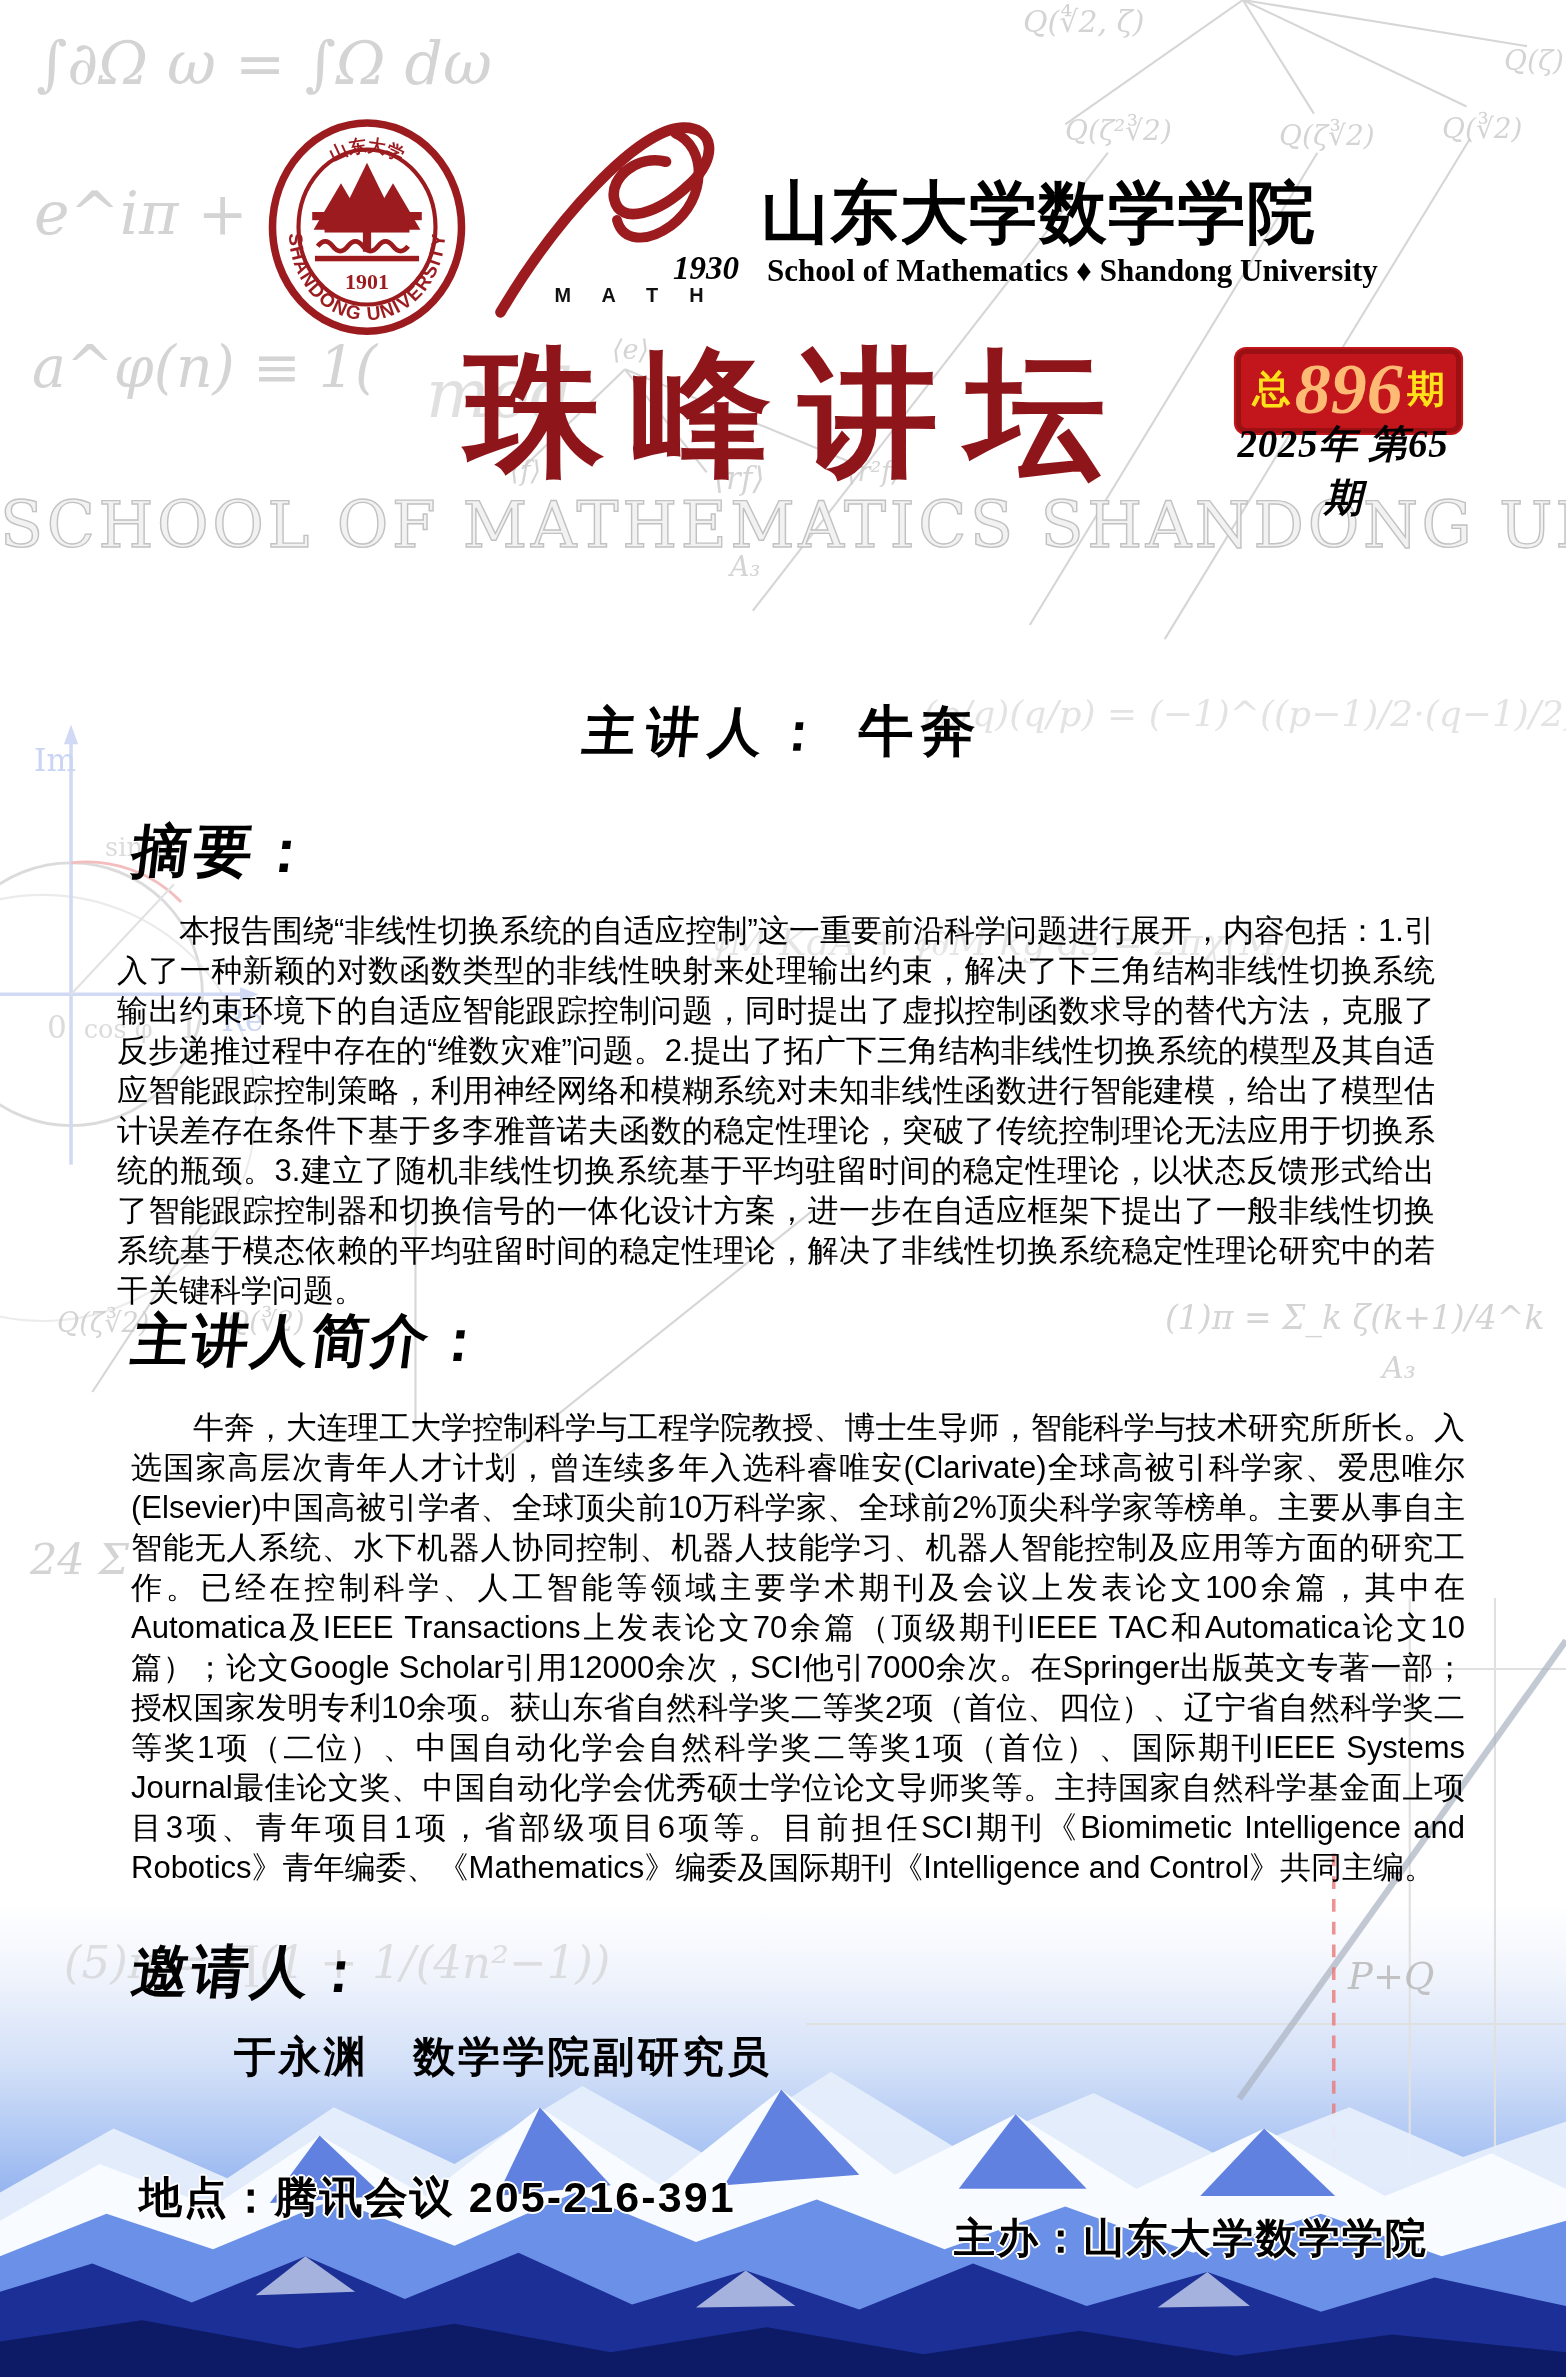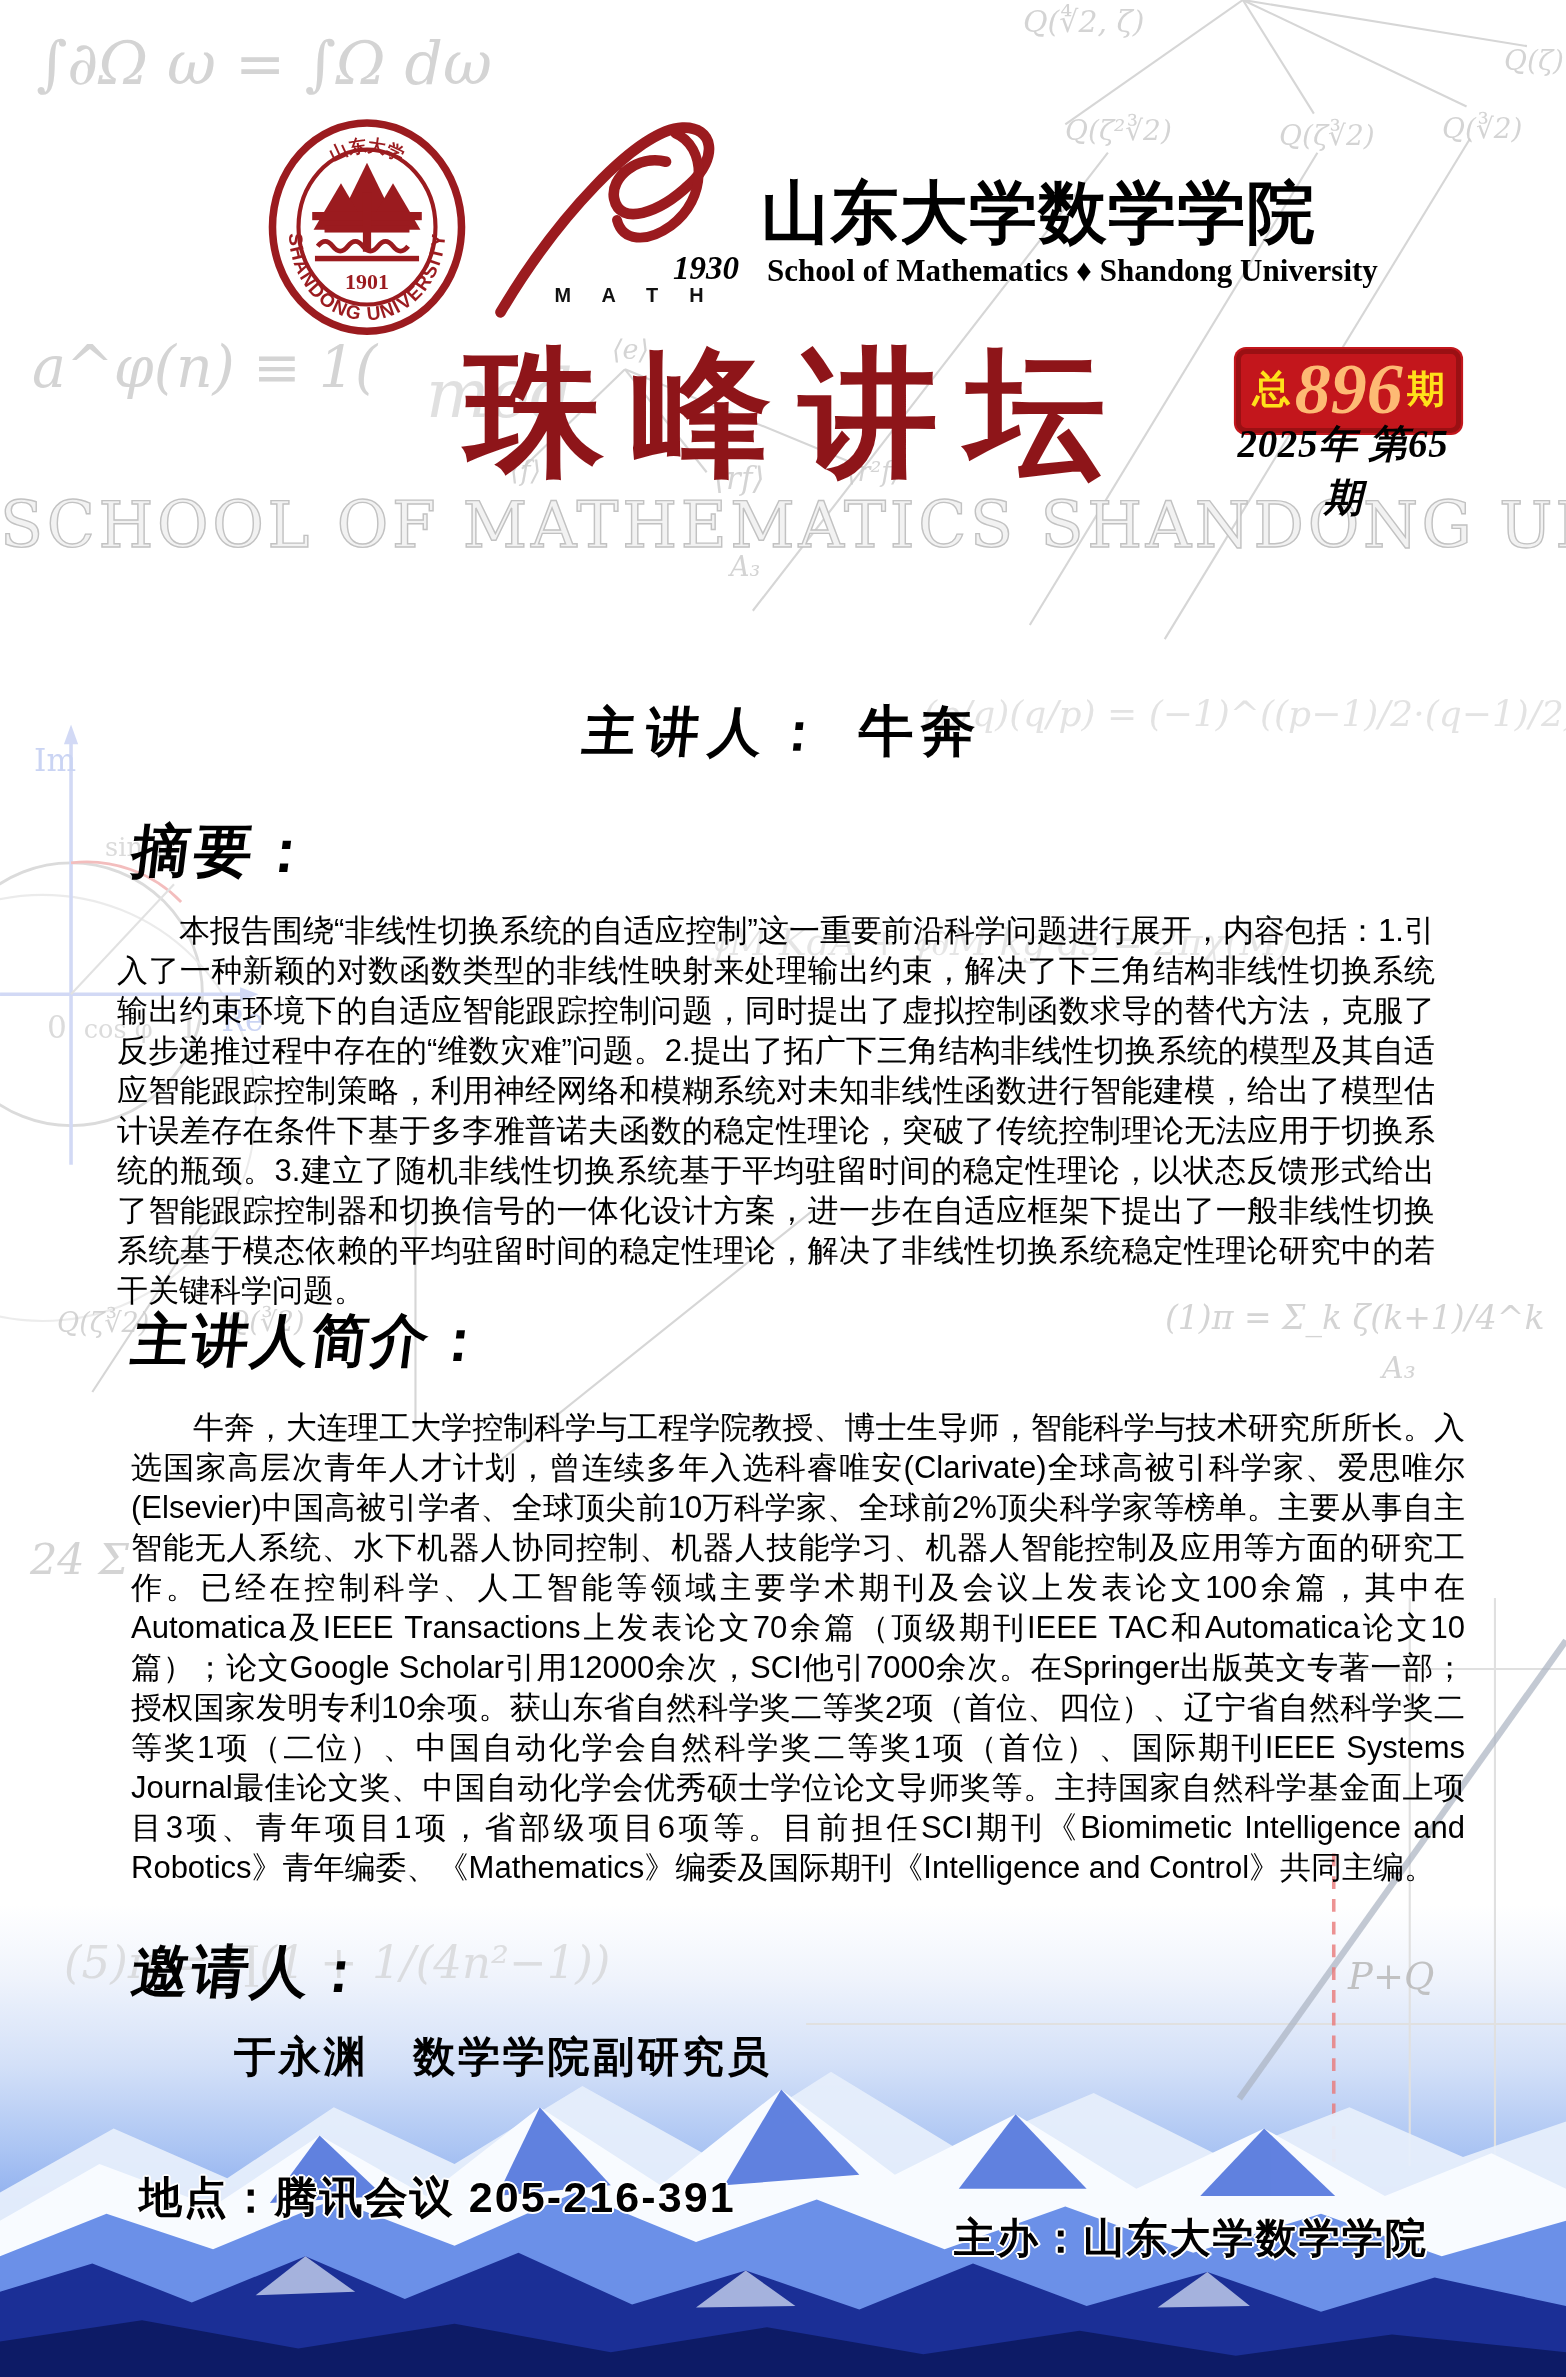--- a/index.html
+++ b/index.html
@@ -111,20 +111,21 @@
       <text x="48" y="1085" font-size="44" fill="#b9c6f0" font-family="DejaVu Serif,serif">Im</text>
       <text x="312" y="1452" font-size="44" fill="#b9c6f0" font-family="DejaVu Serif,serif">Re</text>
       <text x="66" y="1462" font-size="44" fill="#cfcfcf" font-family="DejaVu Serif,serif">0</text>
       <text x="252" y="1462" font-size="44" fill="#cfcfcf" font-family="DejaVu Serif,serif">1</text>
       <text x="148" y="1205" font-size="36" fill="#cfcfcf" font-family="DejaVu Serif,serif">sin φ</text>
       <text x="118" y="1462" font-size="36" fill="#cfcfcf" font-family="DejaVu Serif,serif">cos φ</text>
     </g>
   </svg>
 
   <span class="wm" style="left:36px;top:28px;font-size:60px;">∫∂Ω ω = ∫Ω dω</span>
+  <span class="wm" style="left:34px;top:178px;font-size:60px;">e^iπ +</span>
   <span class="wm" style="left:32px;top:334px;font-size:57px;">a^φ(n) ≡ 1(</span>
   <span class="wm" style="left:1023px;top:3.6px;font-size:30px;">Q(∜2, ζ)</span>
   <span class="wm" style="left:1065px;top:114px;font-size:28px;">Q(ζ²∛2)</span>
   <span class="wm" style="left:1279px;top:119px;font-size:28px;">Q(ζ∛2)</span>
   <span class="wm" style="left:1442px;top:112px;font-size:28px;">Q(∛2)</span>
   <span class="wm" style="left:1504px;top:44px;font-size:28px;">Q(ζ)</span>
   <span class="wm" style="left:612px;top:334px;font-size:27px;">⟨e⟩</span>
   <span class="wm" style="left:510px;top:455px;font-size:27px;">⟨f⟩</span>
   <span class="wm" style="left:714px;top:460px;font-size:31px;">⟨rf⟩</span>
   <span class="wm" style="left:847px;top:456px;font-size:27px;">⟨r²f⟩</span>

